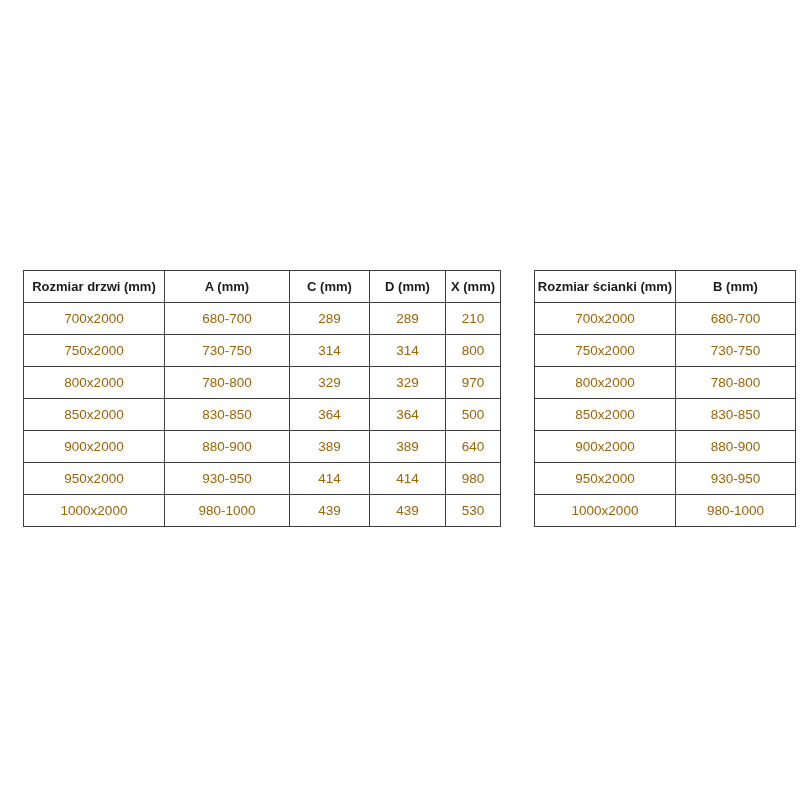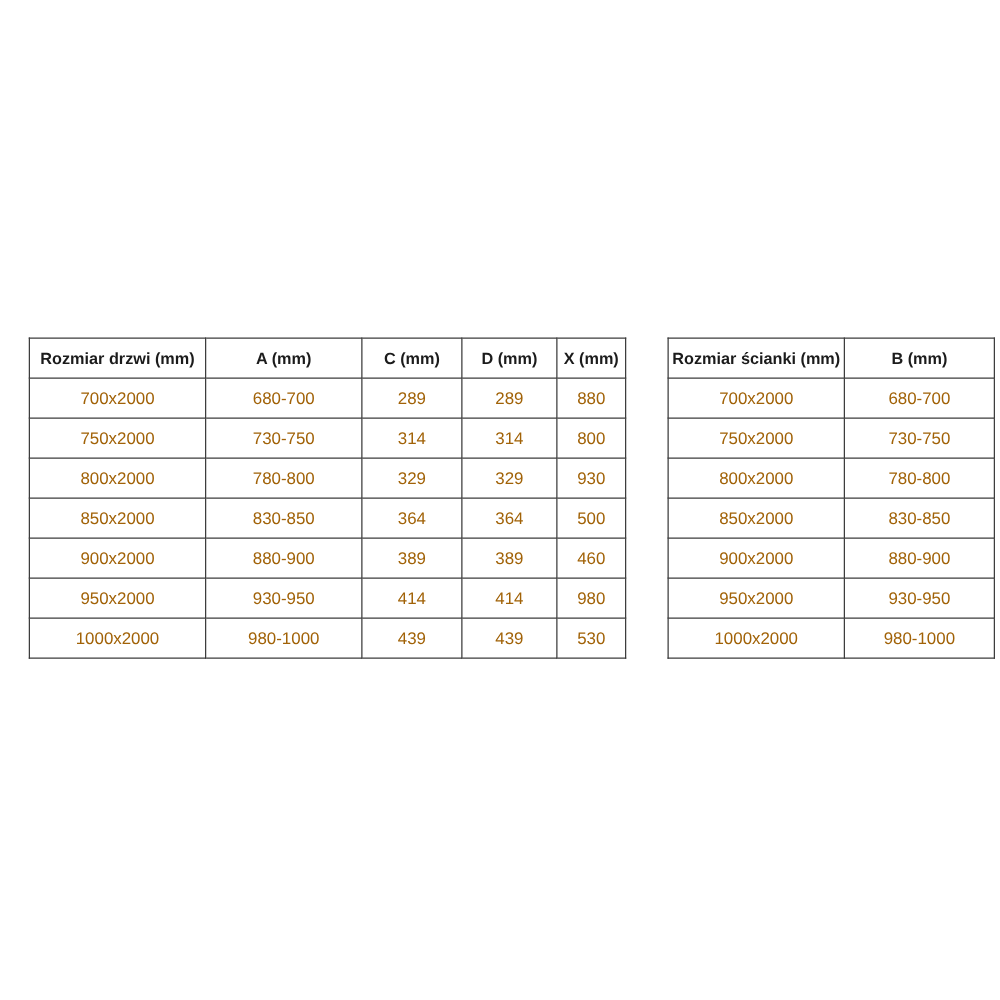--- a/index.html
+++ b/index.html
@@ -73,49 +73,49 @@
         <th>D (mm)</th>
         <th>X (mm)</th>
       </tr>
     </thead>
     <tbody>
       <tr>
         <td>700x2000</td>
         <td>680-700</td>
         <td>289</td>
         <td>289</td>
-        <td>880</td>
+        <td>210</td>
       </tr>
       <tr>
         <td>750x2000</td>
         <td>730-750</td>
         <td>314</td>
         <td>314</td>
         <td>800</td>
       </tr>
       <tr>
         <td>800x2000</td>
         <td>780-800</td>
         <td>329</td>
         <td>329</td>
-        <td>930</td>
+        <td>970</td>
       </tr>
       <tr>
         <td>850x2000</td>
         <td>830-850</td>
         <td>364</td>
         <td>364</td>
         <td>500</td>
       </tr>
       <tr>
         <td>900x2000</td>
         <td>880-900</td>
         <td>389</td>
         <td>389</td>
-        <td>460</td>
+        <td>640</td>
       </tr>
       <tr>
         <td>950x2000</td>
         <td>930-950</td>
         <td>414</td>
         <td>414</td>
         <td>980</td>
       </tr>
       <tr>
         <td>1000x2000</td>

